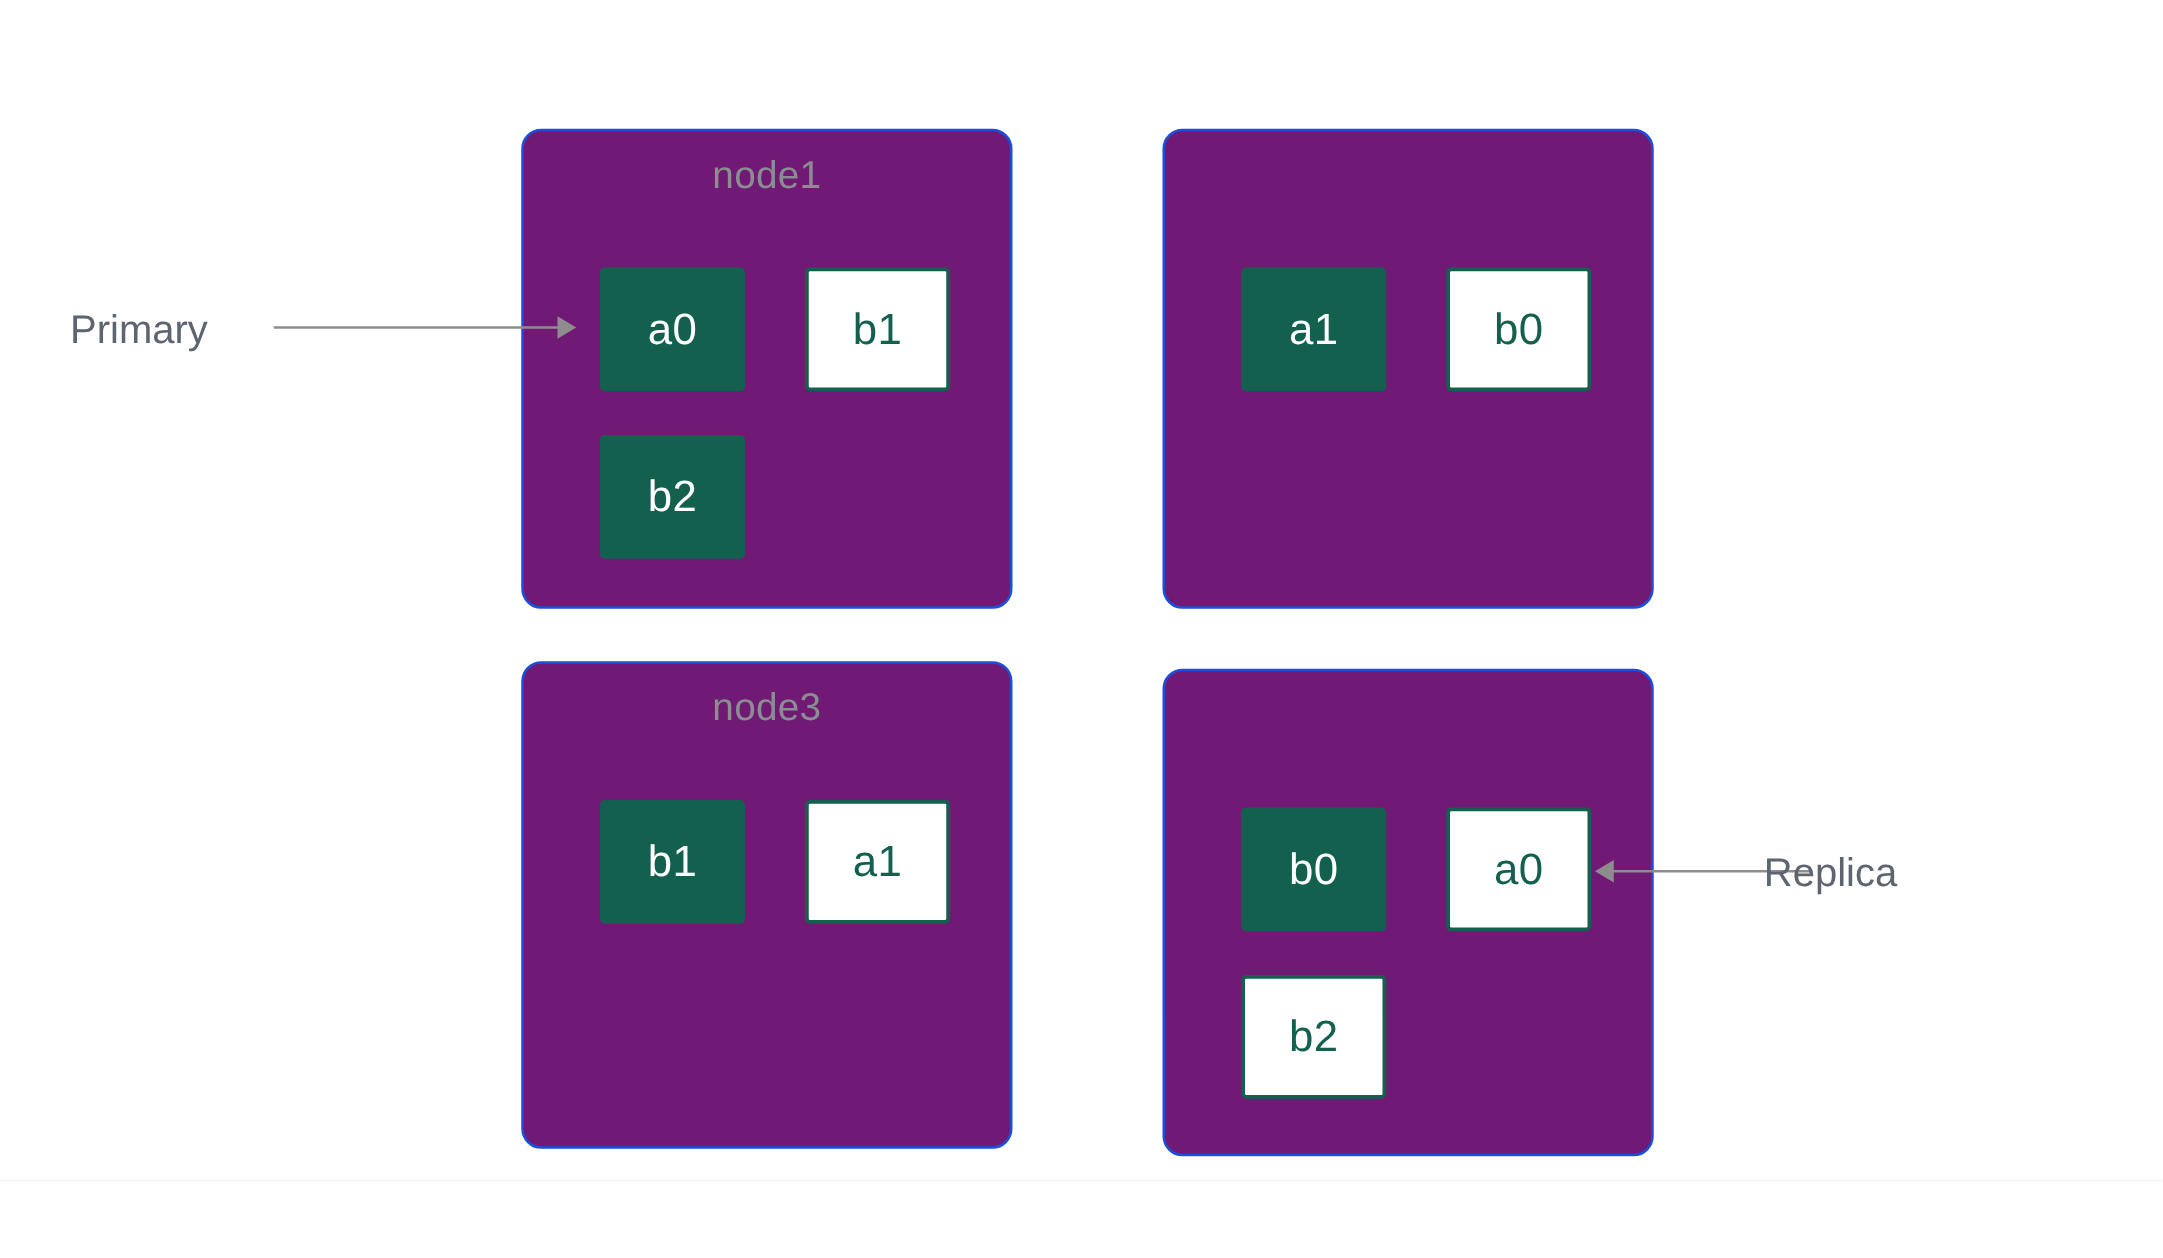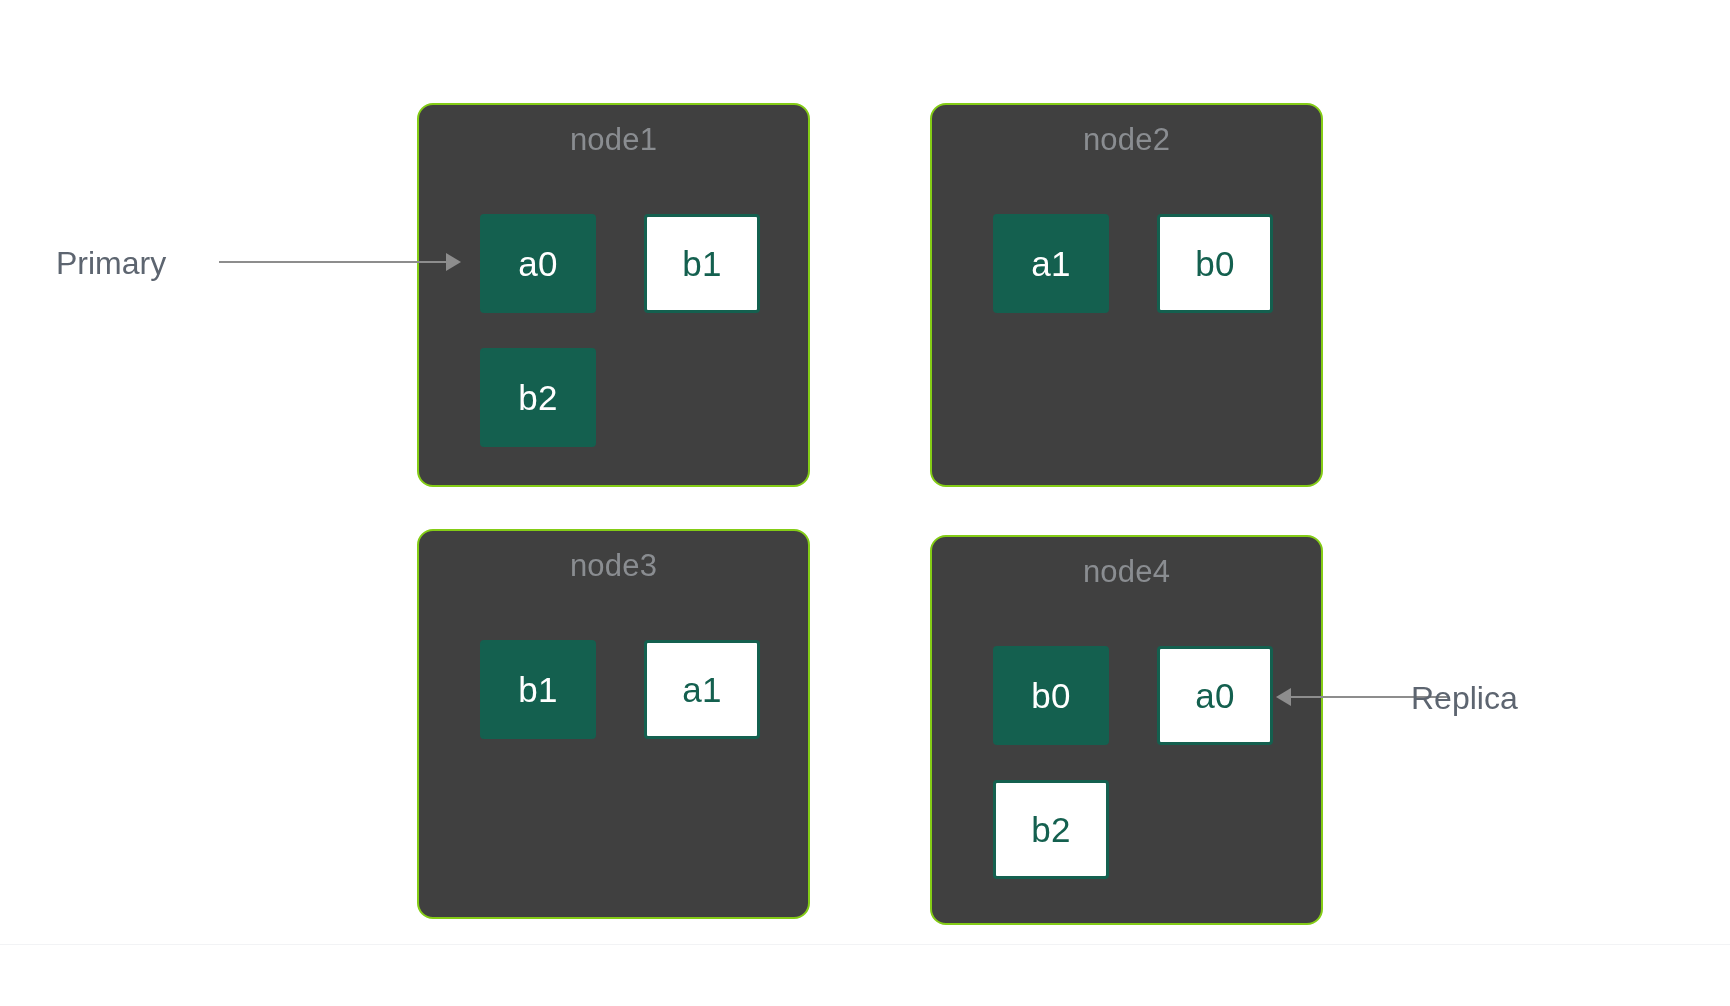--- a/index.html
+++ b/index.html
@@ -15,23 +15,23 @@
     width: 1730px;
     height: 1006px;
     background: #ffffff;
     overflow: hidden;
   }
 
   
   .node {
     position: absolute;
     box-sizing: border-box;
-    border: 2px solid #84cc16;
+    border: 2px solid #1d4ed8;
     border-radius: 16px;
-    background: #404040;
+    background: #701a75;
   }
   .node-title {
     position: absolute;
     top: 16px;
     left: 0;
     right: 0;
     text-align: center;
     font-size: 31px;
     line-height: 38px;
     color: #8a8d91;
@@ -116,21 +116,20 @@
     <div class="chip replica" style="left:225px; top:109px;">
       <span>b1</span>
     </div>
 
     <div class="chip primary" style="left:61px; top:243px;">
       <span>b2</span>
     </div>
   </div>
 
   <div class="node" style="left:930px; top:103px; width:393px; height:384px;">
-    <div class="node-title">node2</div>
 
     <div class="chip primary" style="left:61px; top:109px;">
       <span>a1</span>
     </div>
 
     <div class="chip replica" style="left:225px; top:109px;">
       <span>b0</span>
     </div>
   </div>
 
@@ -140,21 +139,20 @@
     <div class="chip primary" style="left:61px; top:109px;">
       <span>b1</span>
     </div>
 
     <div class="chip replica" style="left:225px; top:109px;">
       <span>a1</span>
     </div>
   </div>
 
   <div class="node" style="left:930px; top:535px; width:393px; height:390px;">
-    <div class="node-title">node4</div>
 
     <div class="chip primary" style="left:61px; top:109px;">
       <span>b0</span>
     </div>
 
     <div class="chip replica" style="left:225px; top:109px;">
       <span>a0</span>
     </div>
 
     <div class="chip replica" style="left:61px; top:243px;">

